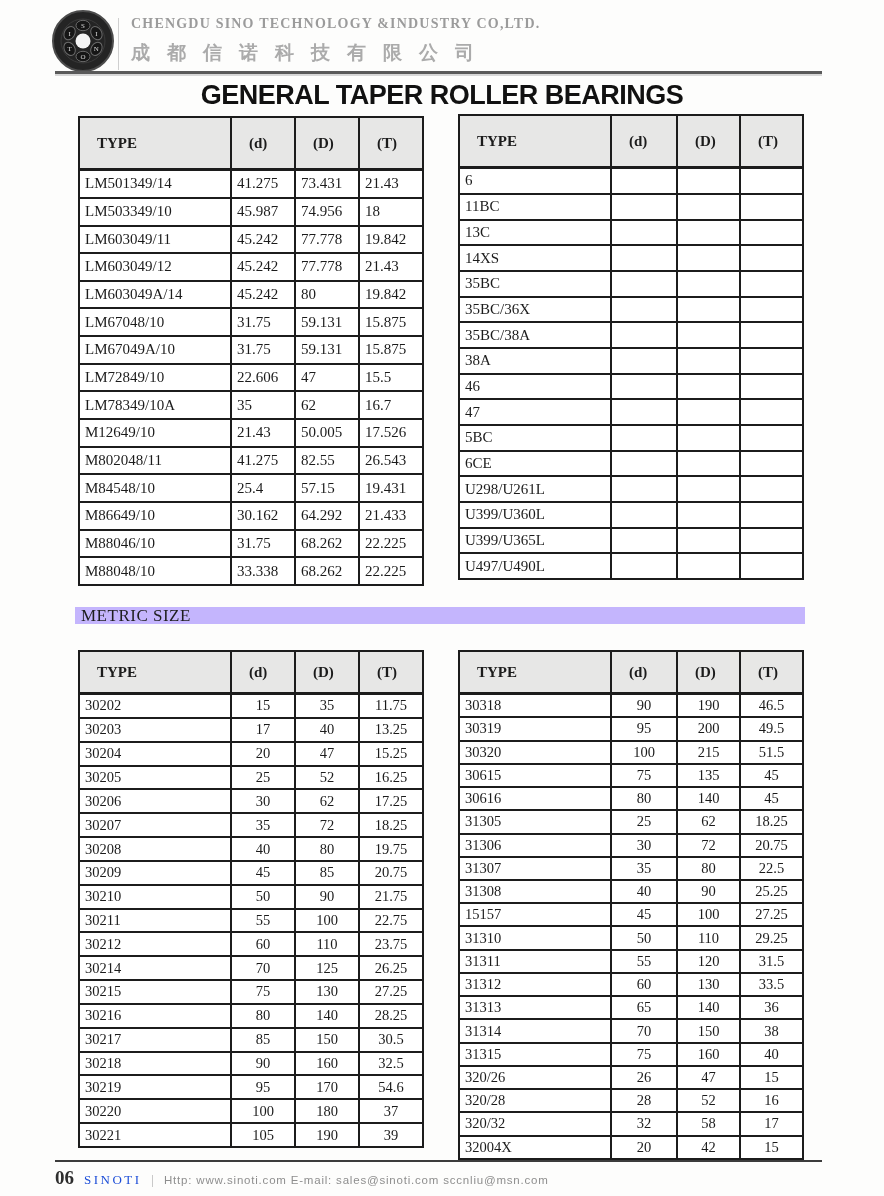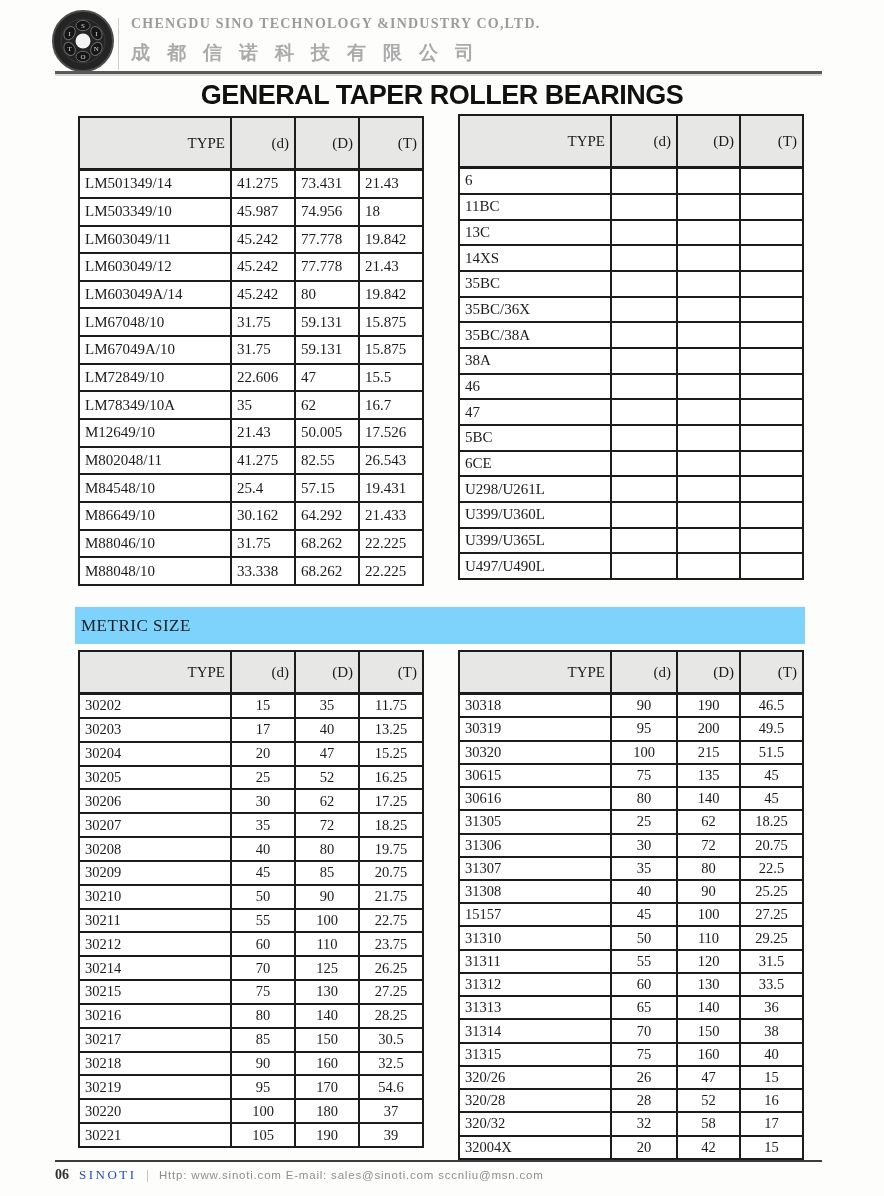--- a/index.html
+++ b/index.html
@@ -29,56 +29,56 @@
     position:absolute;left:78px;top:80px;width:728px;text-align:center;
     font-family:"Liberation Sans",sans-serif;font-weight:bold;
     font-size:27px;letter-spacing:-0.5px;color:#111;
   }
   
   table.data{
     position:absolute;border-collapse:collapse;table-layout:fixed;
     background:#fff;border:2px solid #1c1c1c;
   }
   table.data th{
-    background:#e7e7e6;font-weight:normal;text-align:right;
-    font-size:15px;padding:2px 5px;border:2px solid #1c1c1c;
+    background:#e7e7e6;font-weight:bold;text-align:left;
+    font-size:15px;padding:2px 17px;border:2px solid #1c1c1c;
     border-bottom:3px solid #1c1c1c;
   }
   table.data td{
     border:2px solid #1c1c1c;padding:0 5px;font-size:15px;
     overflow:hidden;white-space:nowrap;
   }
   table.data td:first-child{text-align:left;}
   table.vals-left td{text-align:left;}
   table.vals-center td{text-align:center;}
   #tbl-inch-left  {left:78px; top:116px;width:344px;height:470px;}
   #tbl-inch-right {left:458px;top:114px;width:344px;height:466px;}
   #tbl-metric-left{left:78px; top:650px;width:344px;height:498px;}
   #tbl-metric-right{left:458px;top:650px;width:344px;height:510px;}
   #tbl-inch-left th,#tbl-inch-right th{height:46px;}
   #tbl-metric-left th,#tbl-metric-right th{height:36px;}
   #tbl-metric-left td,#tbl-metric-right td{font-size:14.5px;}
   
   .section-bar{
-    position:absolute;left:75px;top:607px;width:730px;height:37px;
-    background:#7dd3fc;display:flex;align-items:center;
+    position:absolute;left:75px;top:607px;width:730px;height:17px;
+    background:#c4b5fd;display:flex;align-items:center;
   }
   .section-bar span{
     font-family:"Liberation Serif",serif;font-size:17px;color:#1e1e1e;
     padding-left:6px;letter-spacing:0.5px;
   }
   
   .footer-rule{
     position:absolute;left:55px;top:1160px;width:767px;height:2px;background:#3c3c3c;
   }
   .footer{
     position:absolute;left:55px;top:1167px;width:767px;
     display:flex;align-items:baseline;gap:10px;white-space:nowrap;
   }
-  .footer .pageno{font-weight:bold;font-size:14px;color:#2e2e2e;}
+  .footer .pageno{font-weight:bold;font-size:19px;color:#2e2e2e;}
   .footer .brand{font-size:13px;letter-spacing:2.5px;color:#1d4ed8;}
   .footer .bar{color:#aaa;font-size:12px;}
   .footer .info{
     font-family:"Liberation Sans",sans-serif;font-size:11.5px;
     color:#8e8e8e;letter-spacing:0.8px;
   }
 </style>
 </head>
 <body>
 

